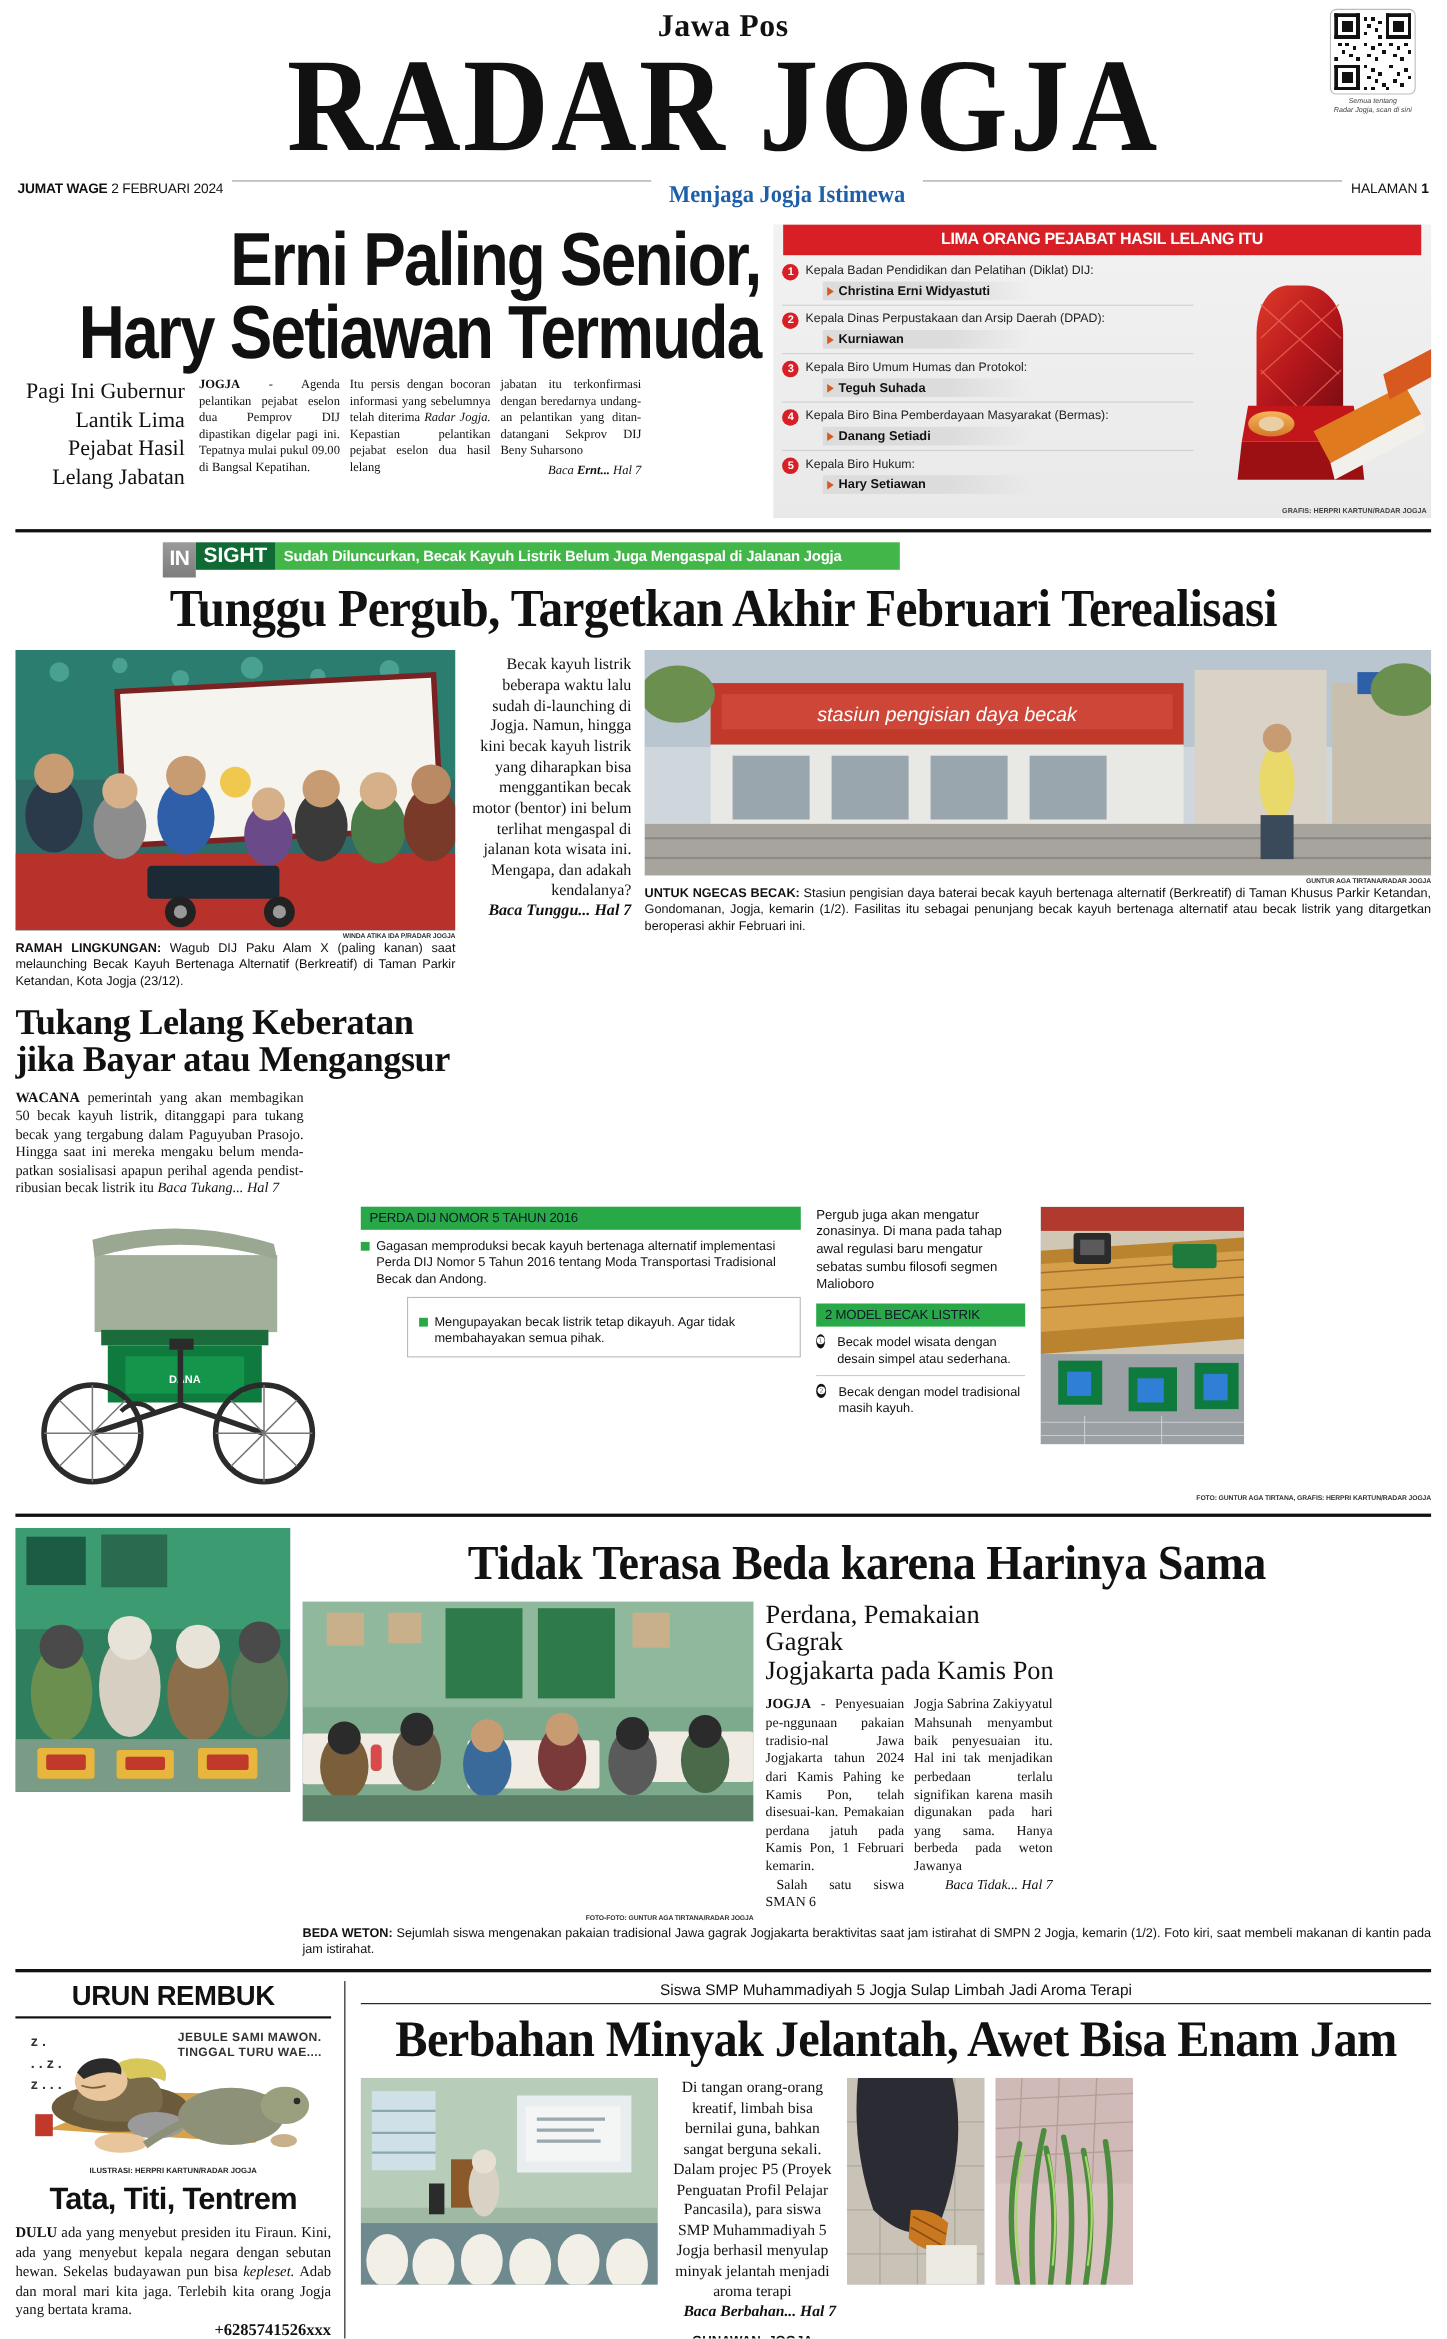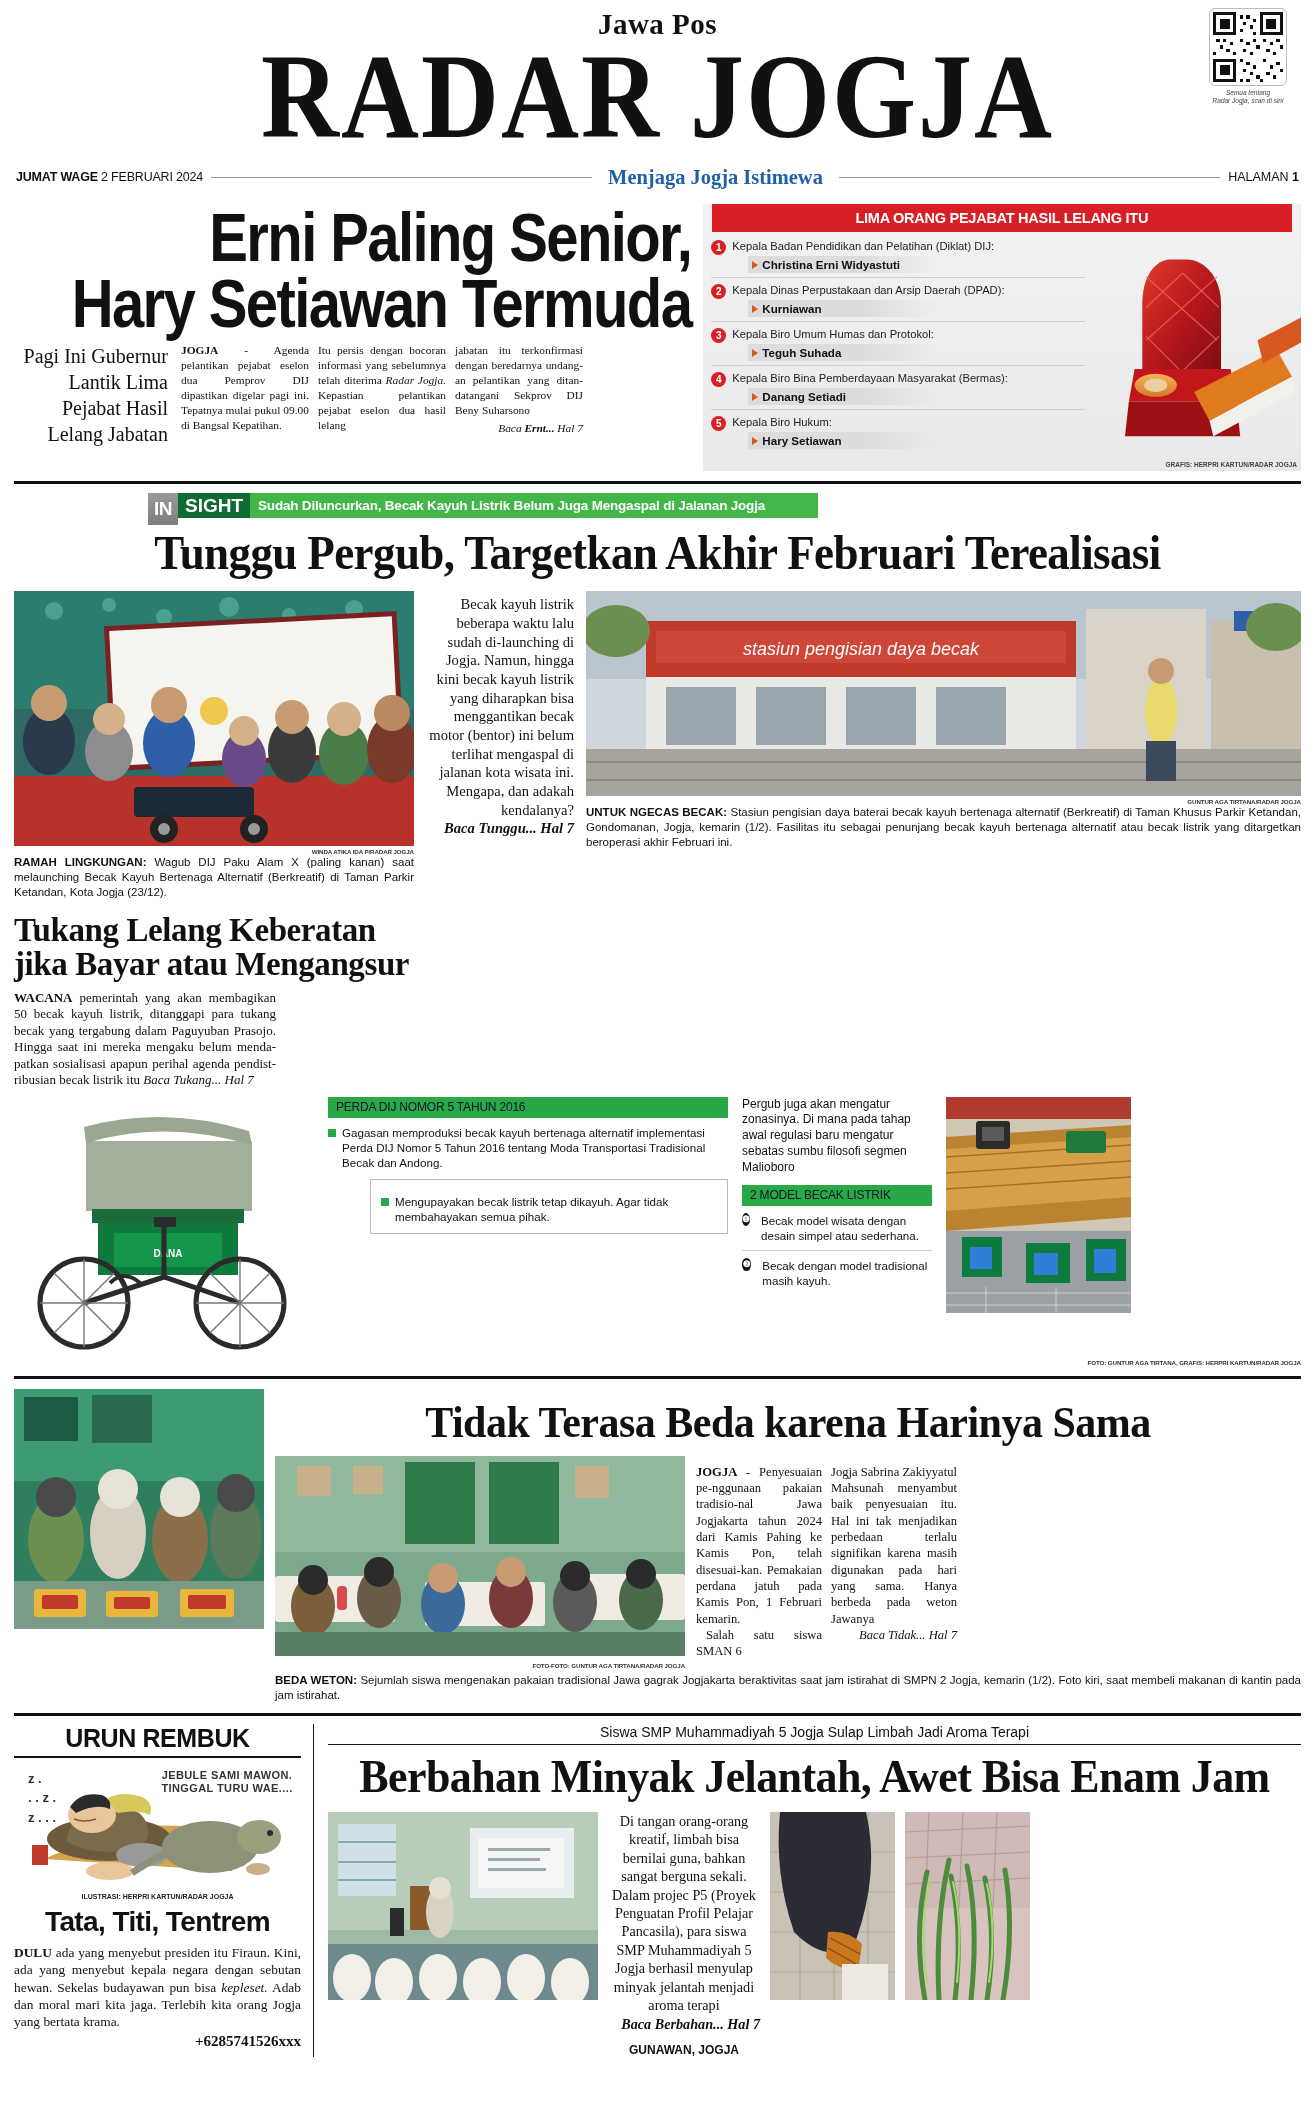--- a/index.html
+++ b/index.html
@@ -43,21 +43,21 @@
     border: 1px solid #bbb; border-radius: 6px;
     padding: 3px; background: #fff;
   }
   .qr-grid { width: 100%; height: 100%; }
   .qr-cap {
     font-family: "Liberation Sans", sans-serif;
     font-size: 6.5px; font-style: italic; color: #444;
     line-height: 1.25; margin-top: 3px;
   }
   .tagline-row {
-    display: flex; align-items: center; gap: 8px;
+    display: flex; align-items: flex-start; gap: 8px;
     margin-top: 18px; padding: 0 2px;
   }
   .date-txt {
     font-family: "Liberation Sans", sans-serif;
     font-size: 12.5px; white-space: nowrap; letter-spacing: -0.2px;
   }
   .date-txt b { font-weight: bold; }
   .rule { flex: 1; height: 1px; background: #999; }
   .tagline {
     font-family: "Liberation Serif", serif;
@@ -769,20 +769,24 @@
                     <circle cx="300" cy="120" r="15" fill="#2b2b2b"></circle>
                   <ellipse cx="366" cy="144" rx="22" ry="30" fill="#4a6a4a"></ellipse>
                     <circle cx="366" cy="118" r="15" fill="#2b2b2b"></circle>
                 </g>
                 <rect x="0" y="176" width="410" height="24" fill="#5a7f66"></rect>
                 <rect x="62" y="130" width="10" height="24" rx="4" fill="#d94a4a"></rect>
               </svg>
             </div>
           </div>
           <div style="width:265px">
+            <div class="s3-sub">
+              <div>Perdana, Pemakaian Gagrak</div>
+              <div>Jogjakarta pada Kamis Pon</div>
+            </div>
             <div style="display:flex; gap:9px; margin-top:8px">
               <div class="col-txt" style="width:126px">
                 <b>JOGJA</b><span> - Penyesuaian pe-nggunaan pakaian tradisio-nal Jawa Jogjakarta tahun 2024 dari Kamis Pahing ke Kamis Pon, telah disesuai-kan. Pemakaian perdana jatuh pada Kamis Pon, 1 Februari kemarin.</span>
                 <div style="text-indent:10px">Salah satu siswa SMAN 6</div>
               </div>
               <div class="col-txt" style="width:126px">
                 <span>Jogja Sabrina Zakiyyatul Mahsunah menyambut baik penyesuaian itu. Hal ini tak menjadikan perbedaan terlalu signifikan karena masih digunakan pada hari yang sama. Hanya berbeda pada weton Jawanya </span>
                 <div style="text-align:right; font-style:italic">Baca Tidak... Hal 7</div>
               </div>
             </div>

